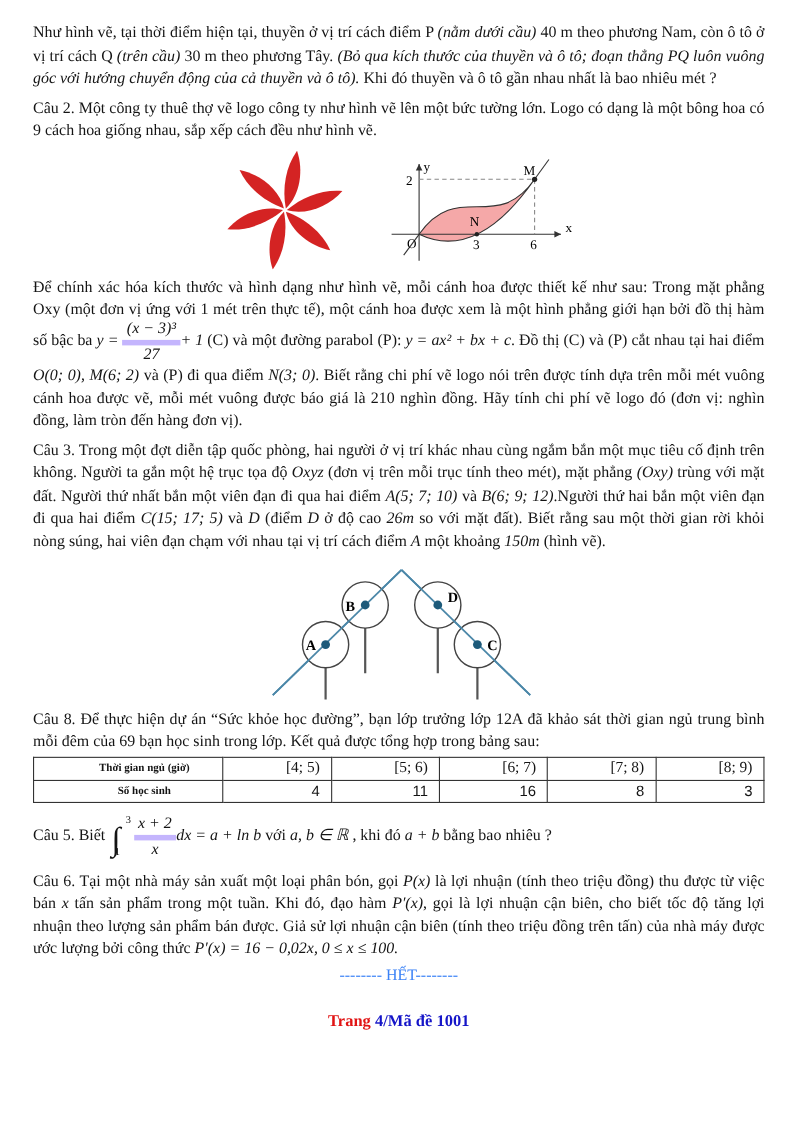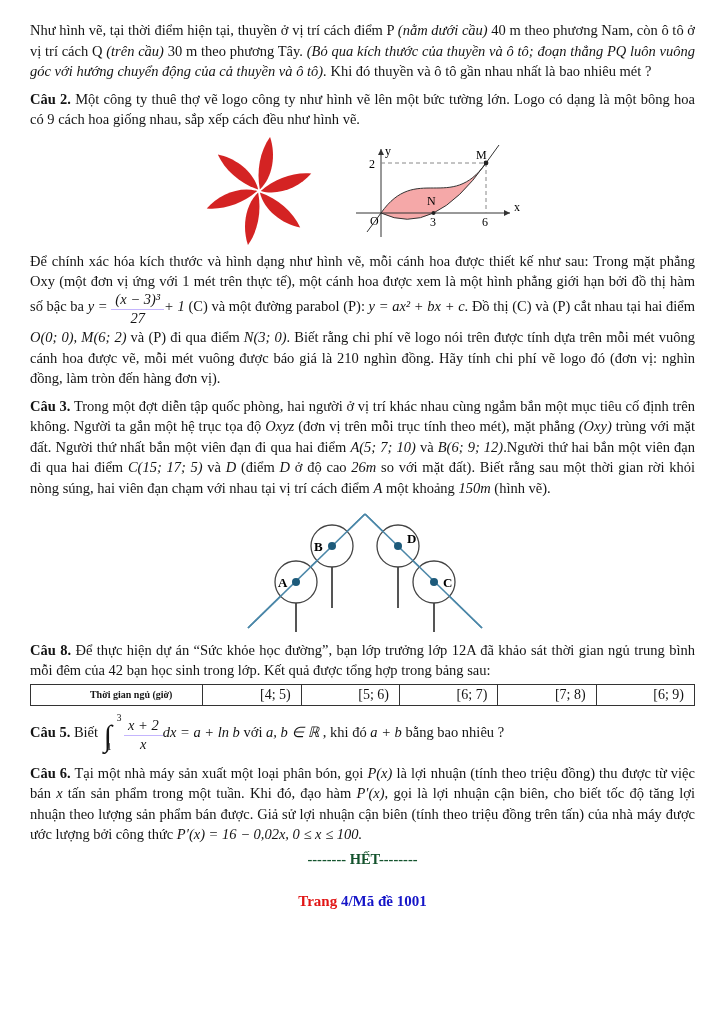--- a/index.html
+++ b/index.html
@@ -1,39 +1,39 @@
 <!DOCTYPE html>
 <html><head>
 <meta charset="utf-8">
 <style>
   html,body{margin:0;padding:0;background:#ffffff;}
   body{width:725px;height:1024px;overflow:hidden;color:#141414;
        font-family:"Liberation Serif", serif;font-size:14.5px;}
   .page{padding:20px 30px 0 30px;}
   p{margin:0 0 7px 0;text-align:justify;line-height:1.42;}
-  b.qlabel{font-weight:bold;}
+  b.qlabel{font-weight:normal;}
   i{font-style:italic;margin-top:25px;}
   .mi{font-style:italic;}
   .figrow{display:flex;justify-content:center;align-items:center;gap:18px;margin:2px 0 6px 0;}
   .frac{display:inline-block;text-align:center;vertical-align:-0.85em;line-height:1.1;font-style:italic;}
-  .frac .num{display:block;padding:0 4px 1px 4px;border-bottom:1px solid #c4b5fd;}
+  .frac .num{display:block;padding:0 4px 1px 4px;border-bottom:5px solid #c4b5fd;}
   .frac .den{display:block;padding-top:1px;}
   .intgl{display:inline-block;position:relative;padding:2px 12px 2px 2px;}
   .intgl .sign{font-size:30px;line-height:0.8;vertical-align:-0.32em;}
   .intgl .top{position:absolute;top:-7px;left:15px;font-size:9.5px;font-style:normal;}
   .intgl .bot{position:absolute;bottom:-5px;left:5px;font-size:9.5px;font-style:normal;}
   table.sleep{border-collapse:collapse;margin:2px auto 3px auto;}
   table.sleep td,table.sleep th{border:1px solid #333;text-align:center;padding:2px 10px;}
   table.sleep th{font-family:Liberation Serif, serif;font-weight:bold;font-size:10px;width:140px;padding-left:39px;}
   table.sleep td{width:88px;font-size:14px;text-align:right;}
   table.sleep tr.cnt td{font-family:"Liberation Sans",sans-serif;font-size:13.5px;}
   .indent1{padding-left:26px;}
   .q6p2{text-indent:86px;}
   .center{text-align:center;}
-  .het{color:#14532d;font-weight:bold;margin:4px 0 2px 0;}
+  .het{color:#3b82f6;font-weight:normal;margin:4px 0 2px 0;}
   .pagenum{font-weight:bold;margin-top:22px;font-size:15px;}
   .pagenum .red{color:#e11414;}
   .pagenum .blue{color:#1515c8;}
   svg text{font-family:"Liberation Serif", serif;}
 </style>
 </head>
 <body>
 
 <div class="page">
 
@@ -98,31 +98,39 @@
       <circle cx="188" cy="40" r="4" fill="#1d5a7a"></circle>
       <circle cx="224" cy="76" r="4" fill="#1d5a7a"></circle>
       <text x="68" y="81" font-size="13" font-weight="bold">A</text>
       <text x="104" y="45" font-size="13" font-weight="bold">B</text>
       <text x="197" y="37" font-size="13" font-weight="bold">D</text>
       <text x="233" y="81" font-size="13" font-weight="bold">C</text>
     </svg>
   </div>
 
 
-  <p style="margin-bottom:3px;"><b class="qlabel">Câu 8.</b><span> Để thực hiện dự án “Sức khỏe học đường”, bạn lớp trưởng lớp 12A đã khảo sát thời gian ngủ trung bình mỗi đêm của 42 bạn học sinh trong lớp. Kết quả được tổng hợp trong bảng sau:</span></p>
+  <p style="margin-bottom:3px;"><b class="qlabel">Câu 8.</b><span> Để thực hiện dự án “Sức khỏe học đường”, bạn lớp trưởng lớp 12A đã khảo sát thời gian ngủ trung bình mỗi đêm của 69 bạn học sinh trong lớp. Kết quả được tổng hợp trong bảng sau:</span></p>
 
   <table class="sleep">
     <tbody>
         <tr>
       <th>Thời gian ngủ (giờ)</th>
       <td>[4; 5)</td>
       <td>[5; 6)</td>
       <td>[6; 7)</td>
       <td>[7; 8)</td>
-      <td>[6; 9)</td>
+      <td>[8; 9)</td>
+    </tr>
+    <tr class="cnt">
+      <th>Số học sinh</th>
+      <td>4</td>
+      <td>11</td>
+      <td>16</td>
+      <td>8</td>
+      <td>3</td>
     </tr>
   </tbody>
     </table>
 
 
   <p style="margin:12px 0 10px 0;"><b class="qlabel">Câu 5.</b><span> Biết </span><span class="intgl"><span class="sign">∫</span><span class="top">3</span><span class="bot">1</span></span><span class="frac"><span class="num">x + 2</span><span class="den">x</span></span><span class="mi">dx = a + ln b</span><span> với </span><span class="mi">a, b ∈ ℝ</span><span> , khi đó </span><span class="mi">a + b</span><span> bằng bao nhiêu ?</span></p>
 
   <p style="margin-bottom:2px;"><b class="qlabel">Câu 6.</b><span> Tại một nhà máy sản xuất một loại phân bón, gọi </span><span class="mi">P(x)</span><span> là lợi nhuận (tính theo triệu đồng) thu được từ việc bán </span><span class="mi">x</span><span> tấn sản phẩm trong một tuần. Khi đó, đạo hàm </span><span class="mi">P′(x)</span><span>, gọi là lợi nhuận cận biên, cho biết tốc độ tăng lợi nhuận theo lượng sản phẩm bán được. Giả sử lợi nhuận cận biên (tính theo triệu đồng trên tấn) của nhà máy được ước lượng bởi công thức </span><span class="mi">P′(x) = 16 − 0,02x, 0 ≤ x ≤ 100.</span></p>
 
 

